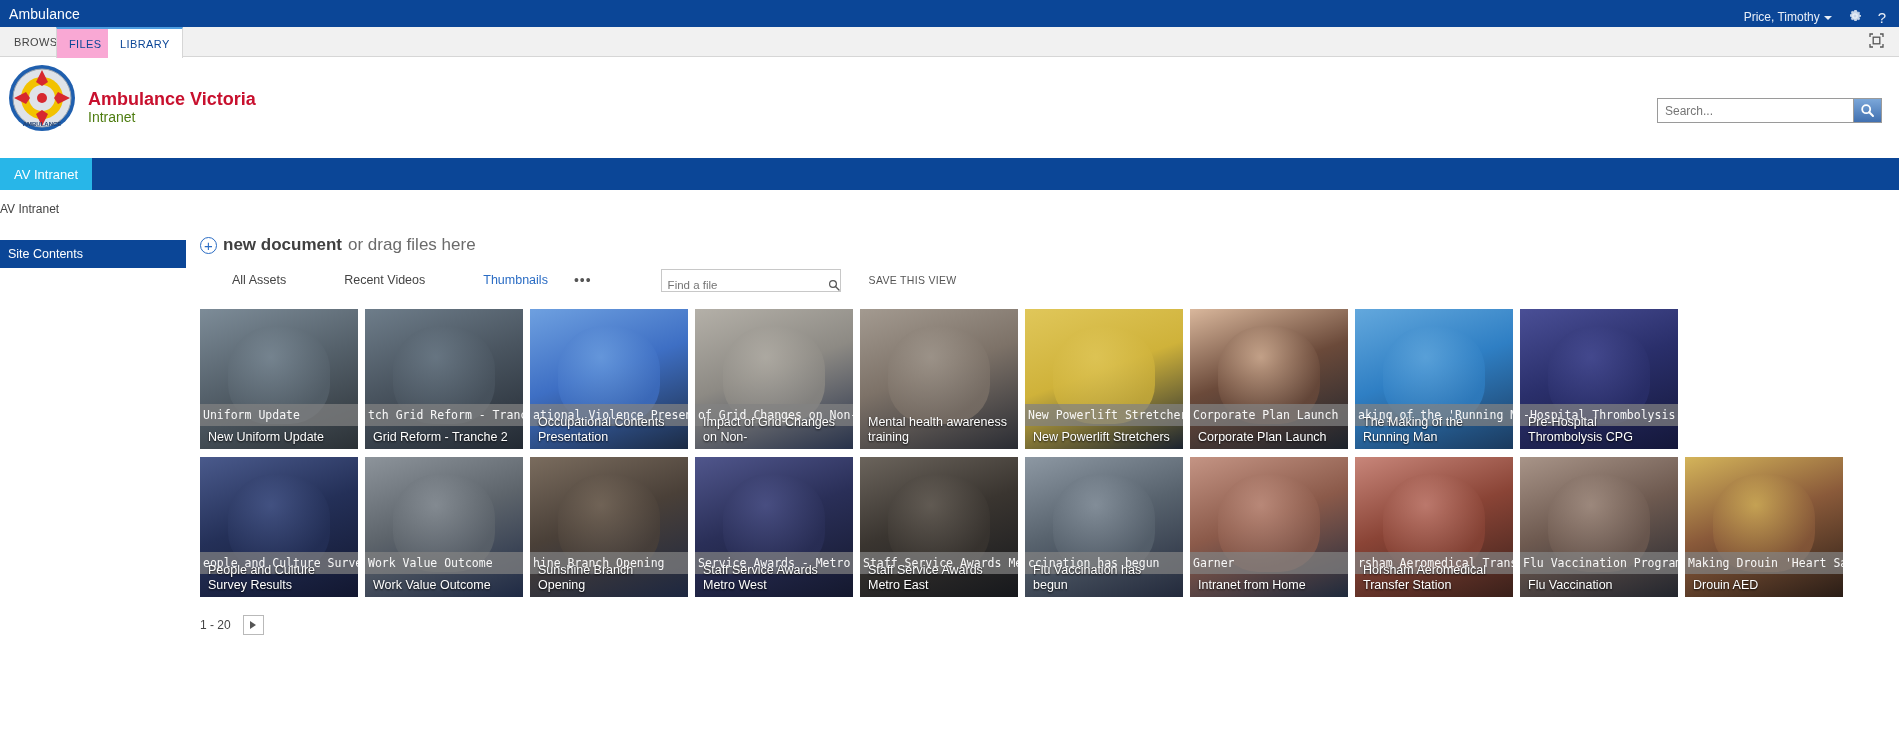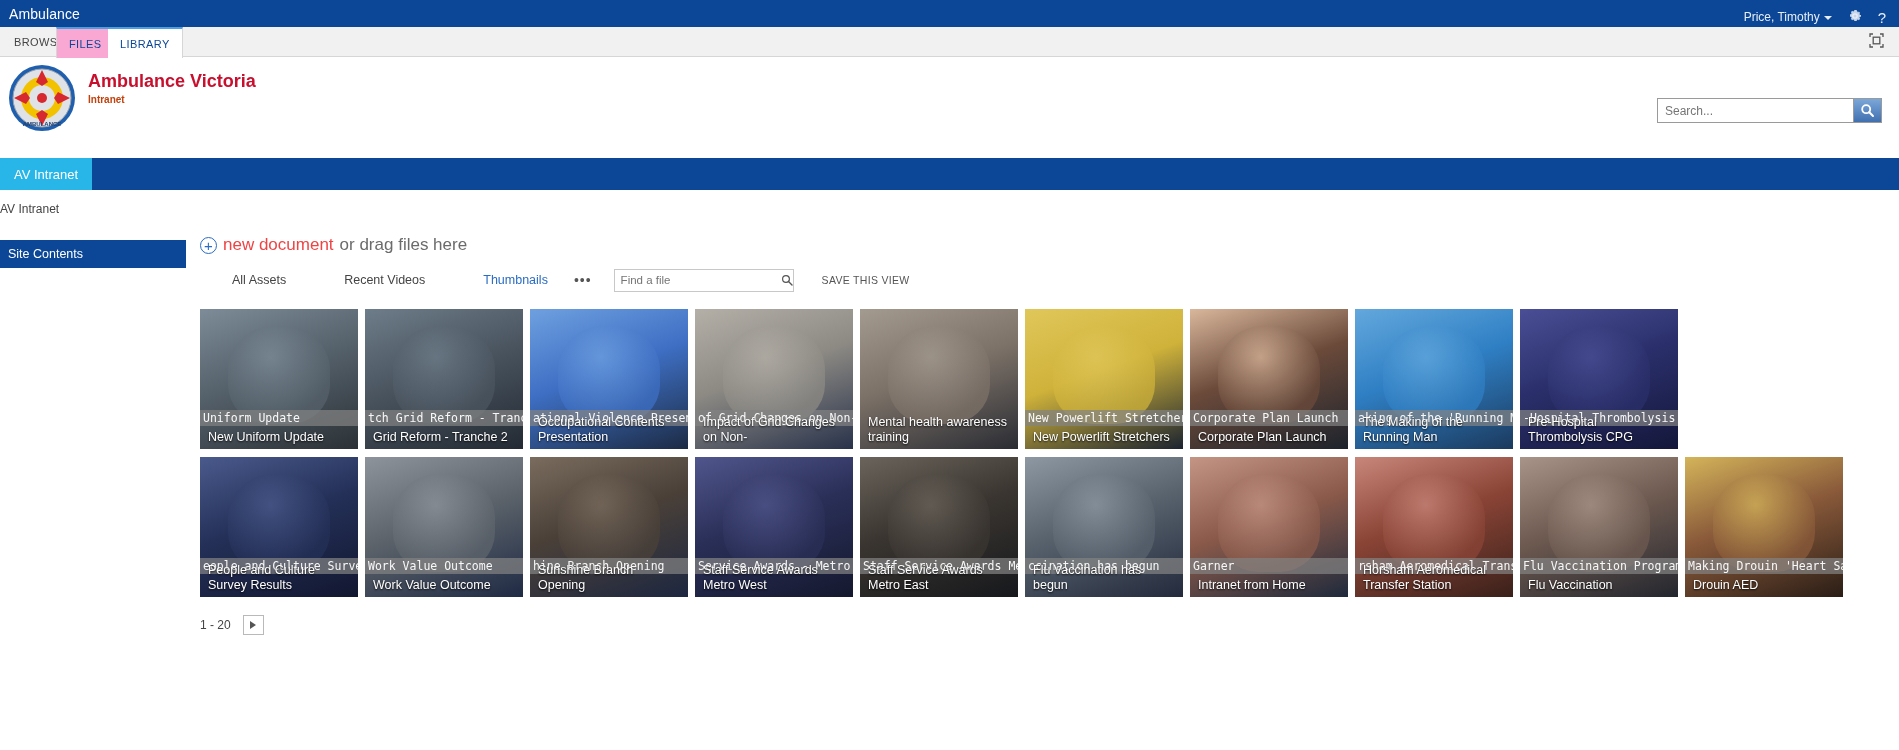--- a/index.html
+++ b/index.html
@@ -62,24 +62,24 @@
   #site-header {
     position: absolute; top: 58px; left: 0;
     width: 1899px; height: 100px;
     background: #ffffff;
   }
   #logo {
     position: absolute; left: 8px; top: 6px;
     width: 68px; height: 68px;
   }
   #site-title {
-    position: absolute; left: 88px; top: 14px;
+    position: absolute; left: 88px; top: 32px;
   }
   #site-title .l1 { color: #c8102e; font-size: 18px; font-weight: bold; line-height: 19px; }
-  #site-title .l2 { color: #c2410c; font-size: 10px; font-weight: bold; line-height: 17px; }
+  #site-title .l2 { color: #4d7c0f; font-size: 14px; font-weight: normal; line-height: 17px; }
   #search-box {
     position: absolute; right: 17px; top: 40px;
     width: 225px; height: 25px;
     border: 1px solid #9a9a9a; background: #ffffff;
     display: flex; align-items: stretch;
   }
   #search-box input {
     flex: 1; border: 0; outline: none; padding: 0 7px;
     font-family: "Liberation Sans", sans-serif; font-size: 12px; color: #444;
   }
@@ -126,34 +126,34 @@
   #new-doc {
     display: flex; align-items: center; gap: 6px;
     font-size: 17px; margin-bottom: 12px;
   }
   #new-doc .plus {
     width: 17px; height: 17px; border-radius: 50%;
     border: 1.6px solid #2a6cc4; color: #2a6cc4;
     display: flex; align-items: center; justify-content: center;
     font-size: 15px; line-height: 1; font-weight: 400;
   }
-  #new-doc .link { color: #ef4444; cursor: pointer; }
+  #new-doc .link { color: #404040; cursor: pointer; font-weight: bold; }
   #new-doc .plain { color: #6b6b6b; }
 
   #view-bar {
     display: flex; align-items: center; gap: 0; height: 26px; margin-bottom: 16px;
   }
   #view-bar .vtab {
     font-size: 12.5px; color: #444; margin-right: 26px; cursor: pointer; white-space: nowrap; margin-left: 32px;
   }
   #view-bar .vtab.active { color: #2a6cc4; }
   #view-bar .ellipsis { font-size: 14px; color: #555; margin-right: 22px; cursor: pointer; letter-spacing: 1px; }
   #find-file {
     width: 180px; height: 23px; border: 1px solid #c8c8c8; background: #fff;
-    display: flex; align-items: center; margin-right: 28px;
+    display: flex; align-items: flex-end; margin-right: 28px; margin-left: 47px;
   }
   #find-file input {
     flex: 1; border: 0; outline: none; padding: 0 6px; font-size: 11.5px;
     font-family: "Liberation Sans", sans-serif; color: #555;
   }
   #find-file .mag { padding-right: 6px; display: flex; align-items: center; }
   #save-view { font-size: 10.5px; color: #555; letter-spacing: .3px; cursor: pointer; white-space: nowrap; }
 
   
   #col-headers {
@@ -169,21 +169,21 @@
   }
 
   
   .thumb-row { display: flex; gap: 7px; margin-bottom: 8px; }
   .thumb {
     position: relative; width: 158px; height: 140px;
     overflow: hidden; cursor: pointer; background: #2b2b2b;
   }
   .thumb .photo { position: absolute; inset: 0; }
   .thumb .caption-bar {
-    position: absolute; left: 0; right: 0; bottom: 23px; height: 16px;
+    position: absolute; left: 0; right: 0; bottom: 23px; height: 22px;
     background: rgba(130,130,130,.72);
     display: flex; align-items: center;
   }
   .thumb .caption-bar span {
     color: #ffffff; font-size: 11.5px; font-family: "DejaVu Sans Mono", monospace;
     white-space: nowrap; padding-left: 3px; opacity: .95;
   }
   .thumb .title-overlay {
     position: absolute; left: 0; right: 0; bottom: 4px;
     padding: 0 8px; color: #ffffff; font-size: 12.5px; line-height: 15px;

